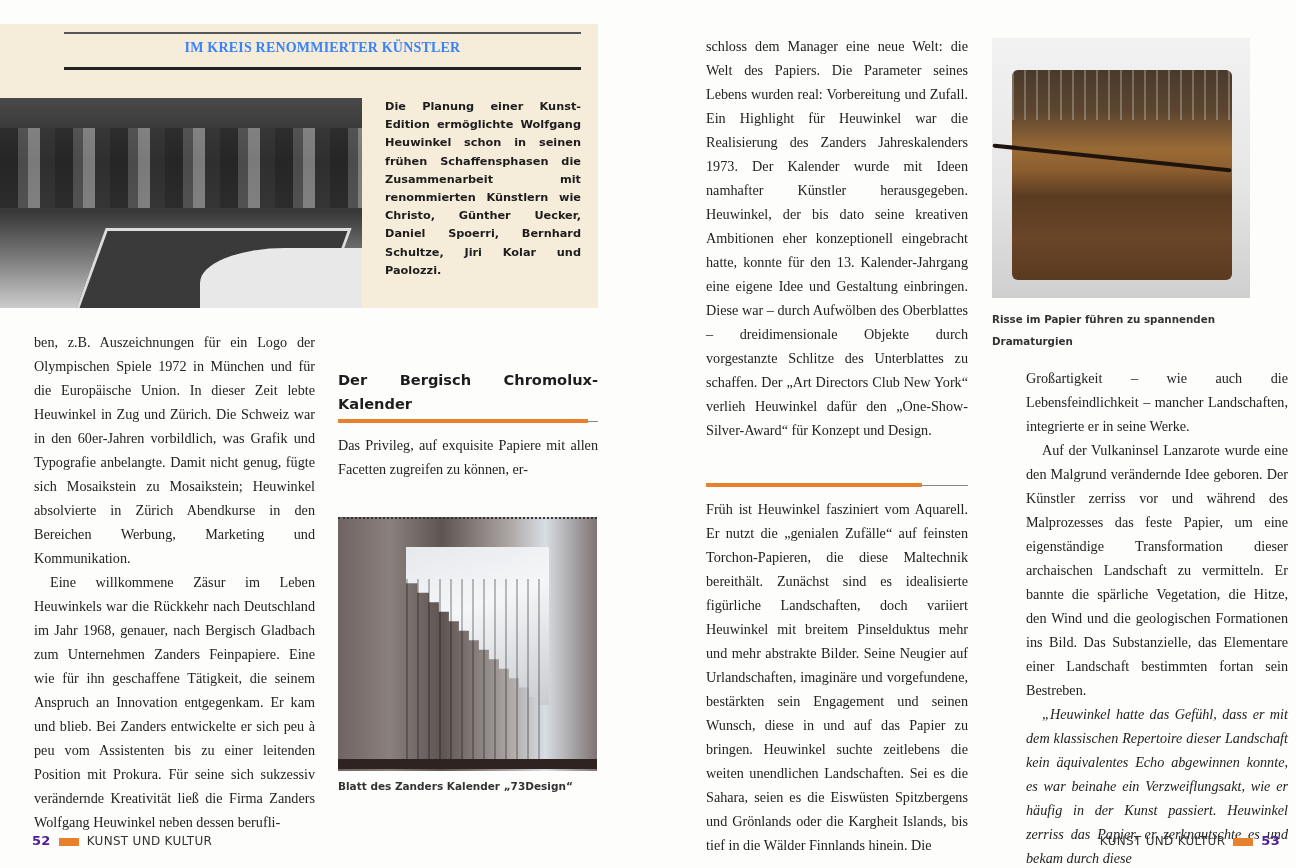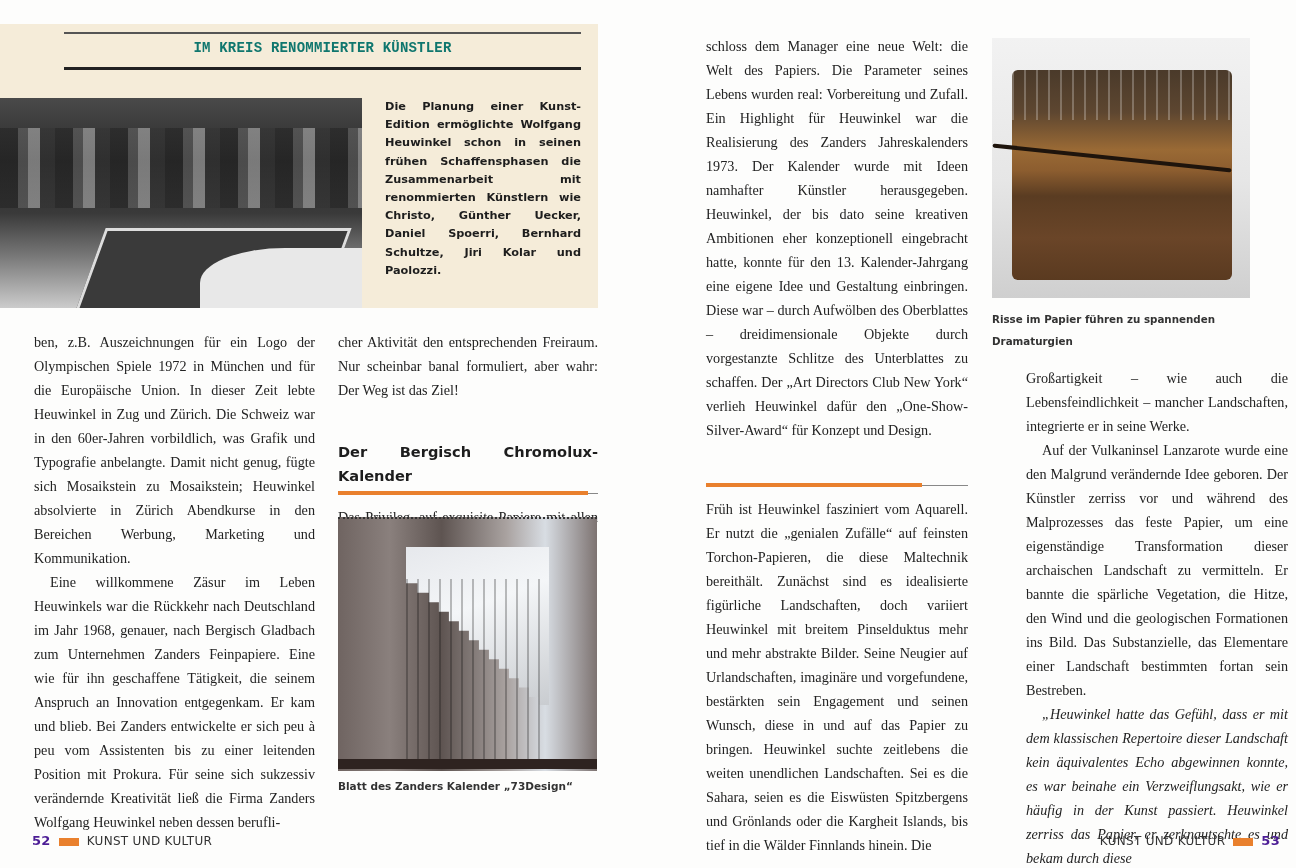--- a/index.html
+++ b/index.html
@@ -1,20 +1,20 @@
 <!DOCTYPE html>
 <html><head>
 <meta charset="utf-8">
 <style>
   html, body { margin:0; padding:0; }
   body { width:1296px; height:868px; background:#fdfdfc; position:relative; overflow:hidden; font-family:"Liberation Serif", serif; color:#222; }
   .abs { position:absolute; }
   .sidebar { left:0; top:24px; width:598px; height:284px; background:#f5ecd9; }
   .sb-rule-top { left:64px; top:32px; width:517px; height:2px; background:#555; }
-  .sb-title { left:64px; top:40px; width:517px; text-align:center; font-family:Liberation Mono, monospace; font-weight:bold; font-size:14px; letter-spacing:0.2px; color:#0f766e; }
+  .sb-title { left:64px; top:40px; width:517px; text-align:center; font-family:Liberation Serif, serif; font-weight:bold; font-size:14px; letter-spacing:0.2px; color:#3b82f6; }
   .sb-rule-bot { left:64px; top:67px; width:517px; height:3px; background:#222; }
   .photo1 { left:0; top:98px; width:362px; height:210px; background:linear-gradient(180deg,#4a4a4a 0%,#2a2a2a 30%,#3a3a3a 55%,#777 75%,#ccc 100%); overflow:hidden; }
   .photo1 .people { position:absolute; left:0; top:30px; width:100%; height:80px; background:repeating-linear-gradient(90deg,#222 0 18px,#666 18px 28px,#bbb 28px 40px,#333 40px 55px); opacity:.55; }
   .photo1 .table { position:absolute; left:90px; top:130px; width:240px; height:80px; background:#3a3a3a; transform:skewX(-20deg); border:3px solid #ddd; }
   .photo1 .floor { position:absolute; left:200px; top:150px; width:170px; height:70px; background:#e8e8e8; border-radius:50% 0 0 0; }
   .sb-caption { left:385px; top:98px; width:196px; font-family:"DejaVu Sans", sans-serif; font-weight:bold; font-size:11.3px; line-height:18.2px; text-align:justify; color:#1d1d1d; }
   .col { font-size:14.2px; line-height:24px; text-align:justify; color:#222; }
   .col p { margin:0; }
   .col p.indent { text-indent:16px; }
   .col1 { left:34px; top:330px; width:281px; }
@@ -52,21 +52,20 @@
   <div class="floor"></div>
 </div>
 <div class="abs sb-caption">Die Planung einer Kunst-Edition ermöglichte Wolfgang Heuwinkel schon in seinen frühen Schaffensphasen die Zusammenarbeit mit renommierten Künstlern wie Christo, Günther Uecker, Daniel Spoerri, Bernhard Schultze, Jiri Kolar und Paolozzi.</div>
 
 <div class="abs col col1">
   <p>ben, z.B. Auszeichnungen für ein Logo der Olympischen Spiele 1972 in München und für die Europäische Union. In dieser Zeit lebte Heuwinkel in Zug und Zürich. Die Schweiz war in den 60er-Jahren vorbildlich, was Grafik und Typografie anbelangte. Damit nicht genug, fügte sich Mosaikstein zu Mosaikstein; Heuwinkel absolvierte in Zürich Abendkurse in den Bereichen Werbung, Marketing und Kommunikation.</p>
   <p class="indent">Eine willkommene Zäsur im Leben Heuwinkels war die Rückkehr nach Deutschland im Jahr 1968, genauer, nach Bergisch Gladbach zum Unternehmen Zanders Feinpapiere. Eine wie für ihn geschaffene Tätigkeit, die seinem Anspruch an Innovation entgegenkam. Er kam und blieb. Bei Zanders entwickelte er sich peu à peu vom Assistenten bis zu einer leitenden Position mit Prokura. Für seine sich sukzessiv verändernde Kreativität ließ die Firma Zanders Wolfgang Heuwinkel neben dessen berufli-</p>
 </div>
 
 <div class="abs col col2">
-  <p>cher Aktivität den entsprechenden Freiraum. Nur scheinbar banal formuliert, aber wahr: Der Weg ist das Ziel!</p>
   <div style="height:38px"></div>
   <div class="h2">Der Bergisch Chromolux-Kalender</div>
   <div style="display:flex;align-items:center;margin-top:3px;">
     <div class="h2-rule" style="width:250px"></div>
     <div class="h2-rule-thin" style="width:10px"></div>
   </div>
   <p style="margin-top:10px">Das Privileg, auf exquisite Papiere mit allen Facetten zugreifen zu können, er-</p>
 </div>
 <div class="abs photo2">
   <div class="stairs"></div>

